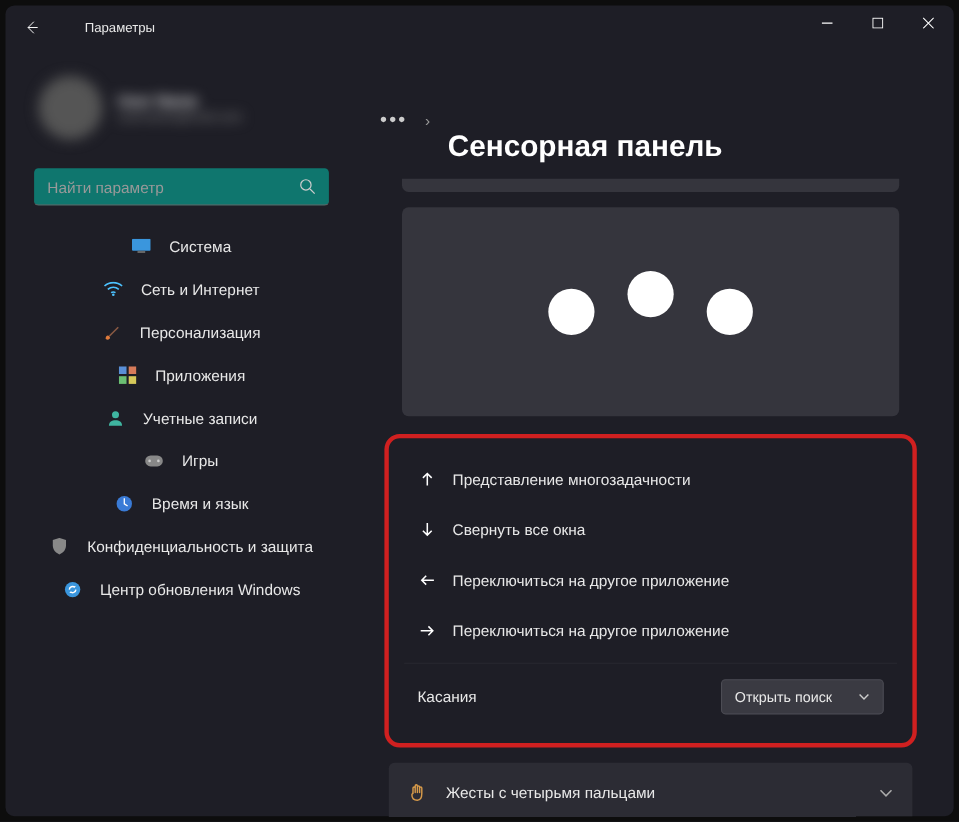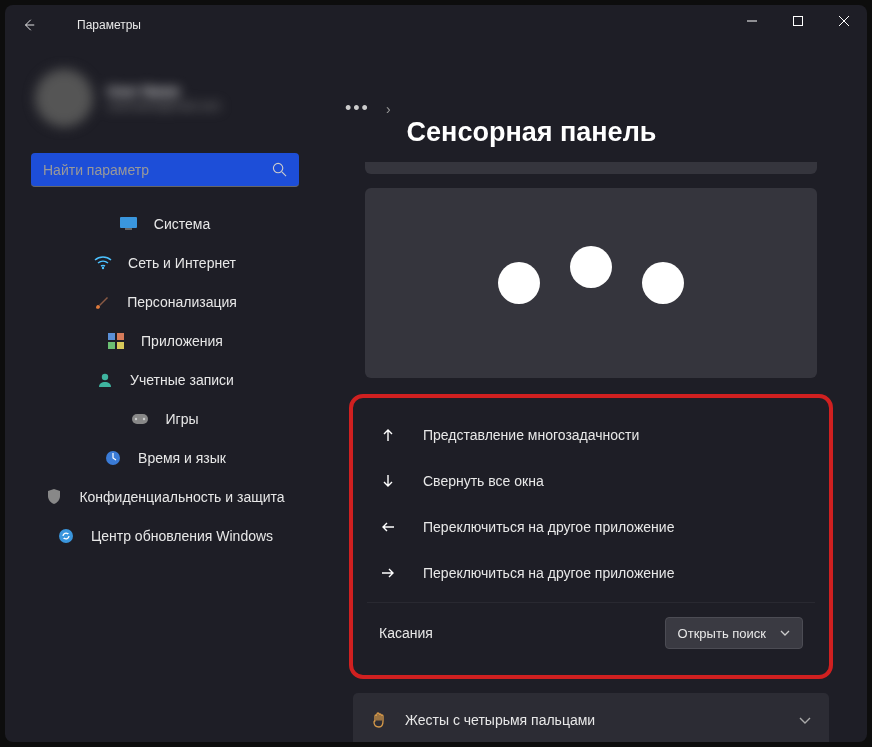--- a/index.html
+++ b/index.html
@@ -9,42 +9,42 @@
 .back-btn { width:32px; height:32px; display:flex; align-items:center; justify-content:center; cursor:pointer; border-radius:4px; }
 .title-text { font-size:12px; margin-left:12px; color:#e8e8e8; }
 .win-controls { position:absolute; right:0; top:0; display:flex; }
 .win-btn { width:46px; height:32px; display:flex; align-items:center; justify-content:center; cursor:pointer; color:#fff; }
 .body { display:flex; height:calc(100% - 40px); }
 .sidebar { width:310px; padding:10px 12px 10px 22px; }
 .profile { display:flex; align-items:center; gap:14px; padding:14px 8px 20px 8px; filter:blur(6px); }
 .avatar { width:58px; height:58px; border-radius:50%; background:#555; }
 .profile-name { font-size:14px; color:#ddd; font-weight:600; }
 .profile-email { font-size:12px; color:#888; }
-.search-box { height:34px; background:#1d4ed8; border-radius:4px; border-bottom:1px solid #666; display:flex; align-items:center; padding:0 12px; margin:6px 4px 18px 4px; }
+.search-box { height:34px; background:#0f766e; border-radius:4px; border-bottom:1px solid #666; display:flex; align-items:center; padding:0 12px; margin:6px 4px 18px 4px; }
 .search-input { flex:1; background:transparent; border:none; outline:none; color:#ccc; font-size:14px; }
 .search-input::placeholder { color:#999; }
 .nav { display:flex; flex-direction:column; gap:2px; }
 .nav-item { height:37px; display:flex; align-items:center; gap:16px; padding:0 12px; border-radius:4px; cursor:pointer; color:#e8e8e8; font-size:14px; position:relative;justify-content:center; }
 .nav-item.active { background:#323238; }
 .nav-item.active::before { content:''; position:absolute; left:0; top:10px; bottom:10px; width:3px; background:#4cc2ff; border-radius:2px; }
 .nav-icon { width:18px; height:18px; display:flex; align-items:center; justify-content:center; flex-shrink:0; }
 .main { flex:1; padding:6px 30px 20px 30px; overflow-y:auto; }
 .breadcrumb { display:flex; align-items:center; gap:16px; margin:18px 0 14px 0; }
 .bc-dots { font-size:18px; color:#ccc; cursor:pointer; letter-spacing:2px; }
 .bc-chevron { color:#999; font-size:14px; }
 .bc-title { font-size:27px; font-weight:600; color:#fff;margin-top:48px; }
 .top-stub { height:12px; background:#35353d; border-radius:0 0 6px 6px; margin:0 20px 14px 20px; }
 .illustration { height:190px; background:#35353d; border-radius:6px; margin:0 20px 16px 20px; display:flex; align-items:center; justify-content:center; gap:30px; }
 .circle { width:42px; height:42px; border-radius:50%; background:#fff; }
 .circle.mid { transform:translateY(-16px); }
 .callout { border:4px solid #d02020; border-radius:14px; margin:0 4px 14px 4px; padding:14px 14px 12px 14px; }
-.gesture-row { display:flex; align-items:center; gap:26px; padding:14px 12px; color:#e8e8e8; font-size:14px; }
+.gesture-row { display:flex; align-items:center; gap:14px; padding:14px 12px; color:#e8e8e8; font-size:14px; }
 .g-icon { width:18px; height:18px; display:flex; align-items:center; justify-content:center; color:#fff; }
 .tap-row { display:flex; align-items:center; padding:14px 12px; color:#e8e8e8; font-size:14px; border-top:1px solid rgba(255,255,255,0.05); margin-top:6px; }
-.dropdown { margin-left:auto; height:32px; background:#3a3a42; border:1px solid #4c4c54; border-radius:4px; display:flex; align-items:center; gap:14px; padding:0 12px; cursor:pointer; color:#e8e8e8; font-size:13px; }
+.dropdown { margin-left:auto; height:32px; background:#3a3a42; border:1px solid #4c4c54; border-radius:4px; display:flex; align-items:center; gap:24px; padding:0 12px; cursor:pointer; color:#e8e8e8; font-size:13px; }
 .card { background:#2c2c34; border-radius:5px; margin:0 8px; padding:18px 18px; display:flex; align-items:center; gap:16px; color:#e8e8e8; font-size:14px; cursor:pointer; }
 .card .chev { margin-left:auto; color:#aaa; }
 svg { display:block; }
 </style>
 </head>
 <body>
 
 <div class="window">
   <div class="titlebar">
     <div class="back-btn">

